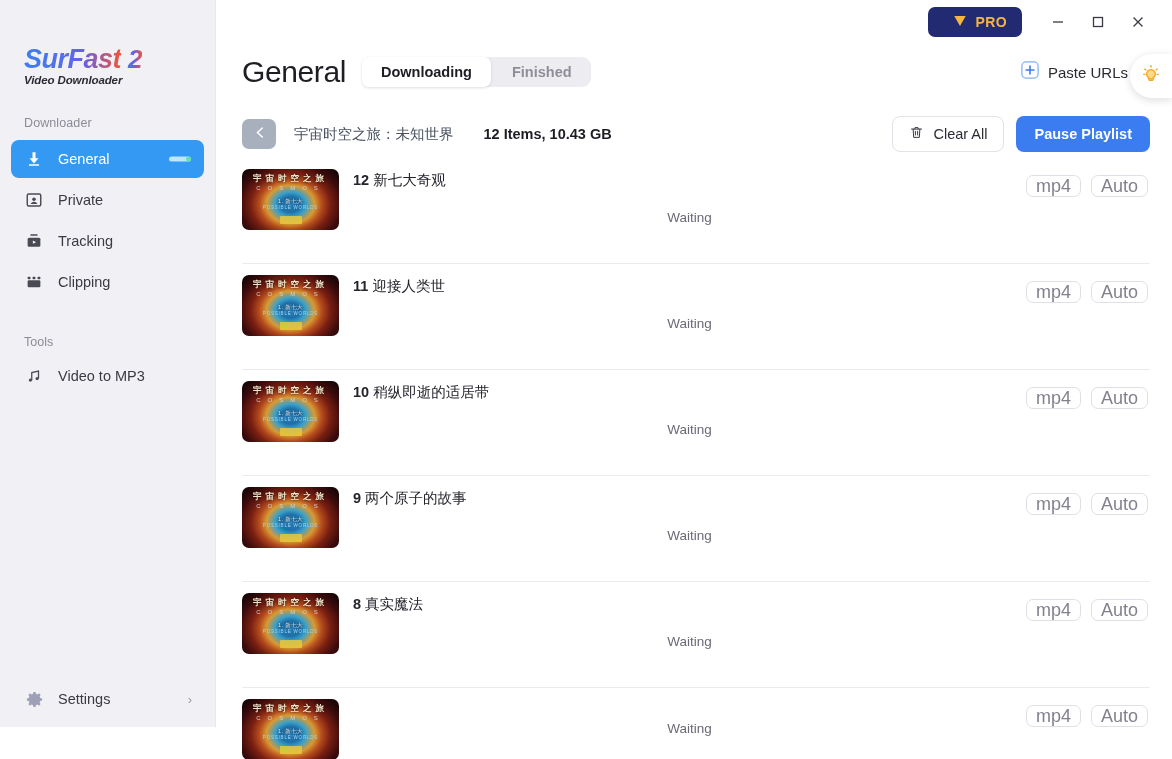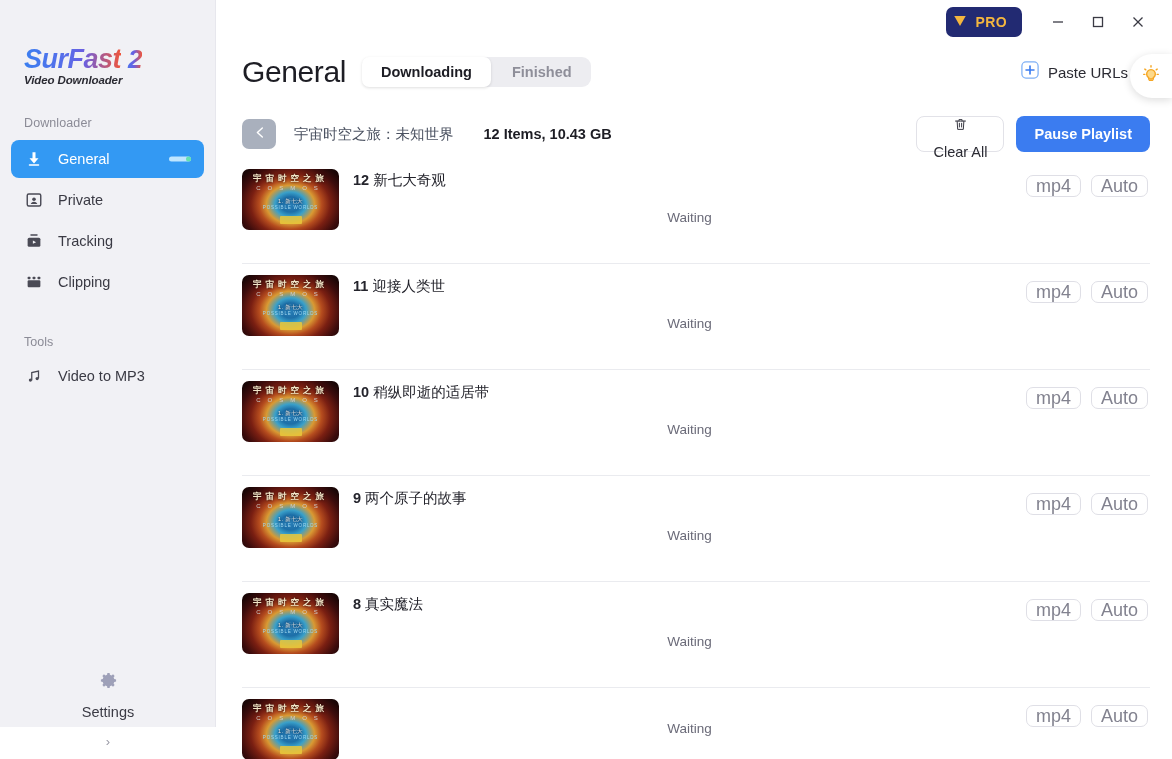--- a/index.html
+++ b/index.html
@@ -52,36 +52,36 @@
   }
   .mini-bar::after{
     content:""; position:absolute; right:0; top:0; width:5px; height:5px;
     border-radius:3px; background:#63e0b0;
   }
   .tools-label {
     font-size: 12.5px; color: #8b8b96; padding-left: 24px; margin-top: 34px;
   }
   .settings-row {
     position: absolute; bottom: 0; left: 0; width: 216px; height: 56px;
-    display: flex; align-items: center; padding: 0 24px; gap: 14px; cursor:pointer;flex-direction:column;
+    display: flex; align-items: center; padding: 0 24px; gap: 14px; cursor:pointer;
   }
   .settings-row .lbl { font-size: 14.5px; color: #3a3a44; flex:1; }
   .chev { color: #9a9aa6; font-size: 13px; }
 
   
   .main { flex: 1; position: relative; height: 759px; background: #ffffff; }
 
   .titlebar {
     height: 44px; display: flex; align-items: center; justify-content: flex-end;
     padding-right: 14px; gap: 0;
   }
   .pro-badge {
     display: flex; align-items: center; gap: 7px;
     background: #222a72; color: #f4b63f;
-    height: 30px; padding: 0 15px 0 6px; border-radius: 7px;
+    height: 30px; padding: 0 15px 0 24px; border-radius: 7px;
     font-size: 14px; font-weight: bold; letter-spacing: .4px; cursor: pointer;
     margin-right: 16px;
   }
   .win-btn {
     width: 40px; height: 34px; display: flex; align-items: center; justify-content: center;
     cursor: pointer; color: #3a3a44;
   }
 
   .header-row {
     display: flex; align-items: center; padding: 4px 16px 0 26px; height: 52px;
@@ -117,21 +117,21 @@
     width: 34px; height: 30px; border-radius: 7px; background: #a9b0bd;
     display: flex; align-items: center; justify-content: center; cursor: pointer;
     flex: 0 0 34px;
   }
   .pl-title { font-size: 14.5px; color: #4a5160; margin-left: 18px; }
   .pl-count { font-size: 14.5px; color: #1d1d24; font-weight: bold; margin-left: 30px; }
   .pl-actions { margin-left: auto; display: flex; align-items: center; gap: 12px; }
   .clear-all {
     display: flex; align-items: center; gap: 9px;
     border: 1px solid #e2e2e8; border-radius: 8px; height: 36px; padding: 0 16px;
-    font-size: 14.5px; color: #2b2b33; background: #fff; cursor: pointer; flex-direction: column;
+    font-size: 14.5px; color: #2b2b33; background: #fff; cursor: pointer;
   }
   .pause-playlist {
     background: #3b7cf0; color: #fff; border-radius: 8px; height: 36px;
     padding: 0 18px; display: flex; align-items: center;
     font-size: 14.5px; font-weight: bold; cursor: pointer;
   }
 
   
   .list { padding: 0 22px 0 26px; }
   .row { position: relative; height: 106px; }

